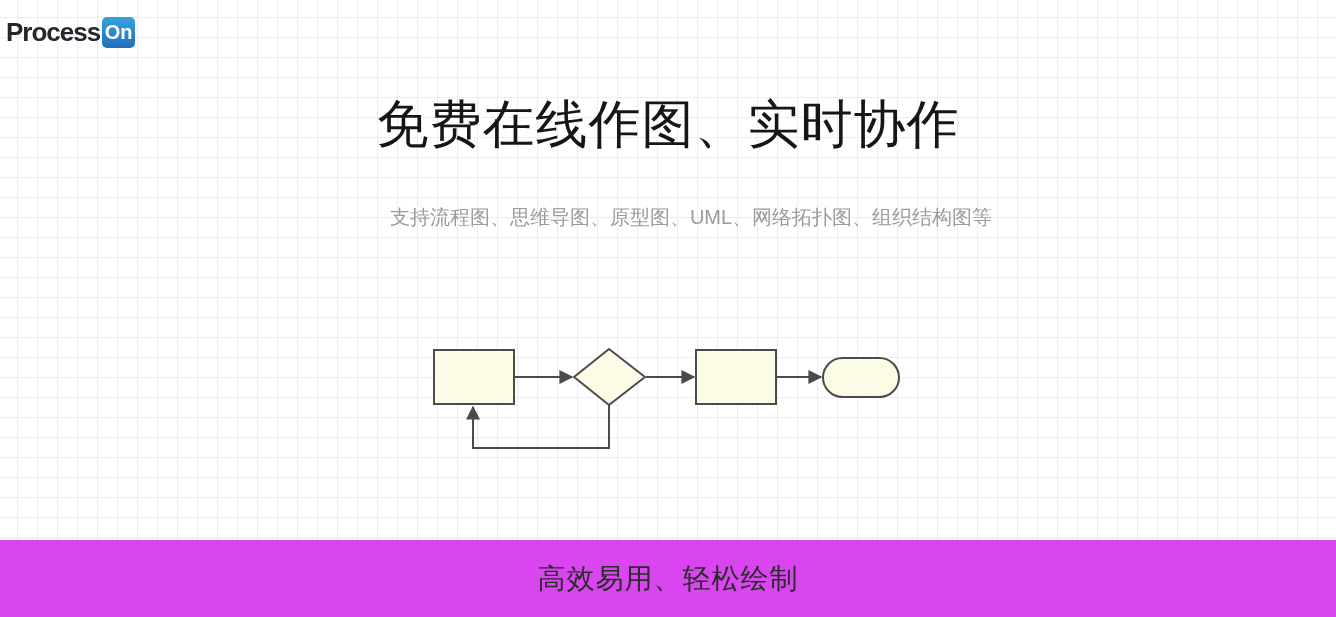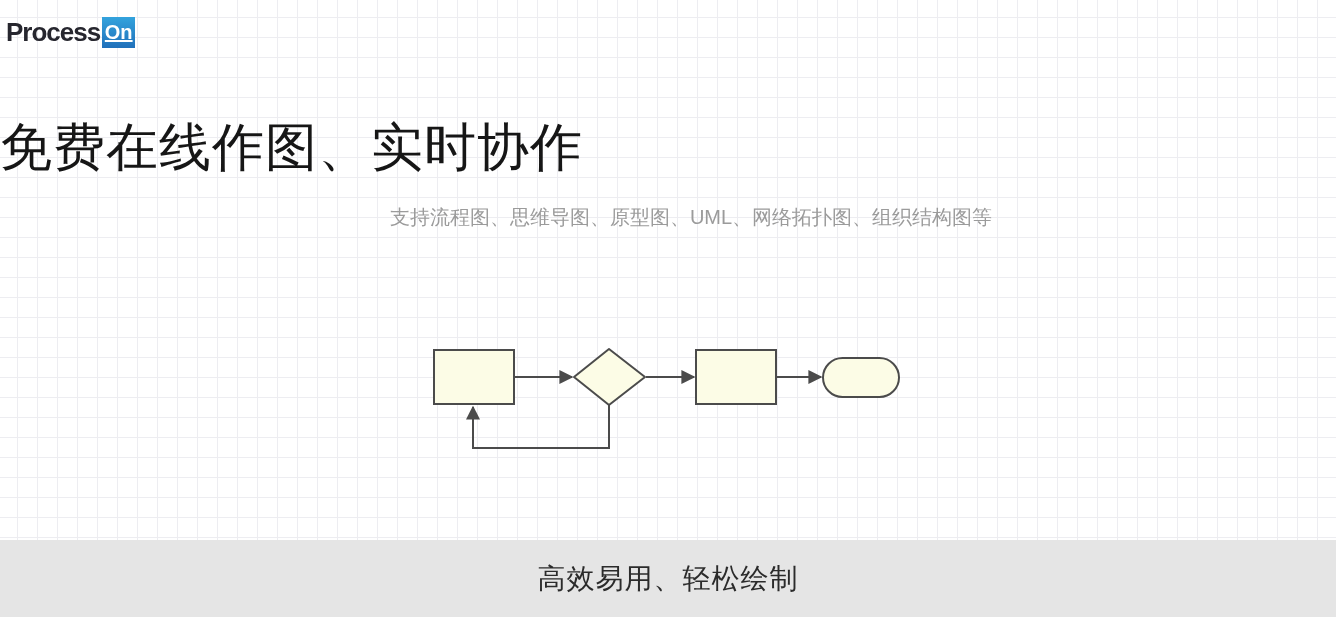--- a/index.html
+++ b/index.html
@@ -37,29 +37,28 @@
   .logo { display: flex; align-items: center; margin-top: -3px; cursor: pointer; }
   .logo-text {
     font-size: 26px;
     font-weight: bold;
     color: #26262e;
     letter-spacing: -1px;
   }
   .logo-badge {
     width: 33px; height: 31px;
     margin-left: 2px;
-    border-radius: 0;
+    border-radius: 5px;
     background: linear-gradient(#33a3dd, #2070ba);
     color: #ffffff;
     font-size: 20px;
     font-weight: bold;
     display: flex;
     align-items: center;
     justify-content: center;
-    text-decoration: underline;
   }
   .nav { display: flex; align-items: center; }
   .nav a {
     display: block;
     font-size: 14px;
     color: #555555;
     text-decoration: none;
     margin-left: 38px;
     white-space: nowrap;
     cursor: pointer;
@@ -75,22 +74,23 @@
     font-family: inherit;
     cursor: pointer;
     display: flex;
     align-items: center;
     justify-content: center;
   }
 
   
   .hero-title {
     position: absolute;
-    left: 0; top: 113px;
+    left: 0; top: 90px;
     width: 1336px;
+    text-align: center;
     font-size: 52px;
     font-weight: 500;
     color: #161616;
     letter-spacing: 1px;
   }
   .hero-subtitle {
     position: absolute;
     left: 0; top: 204px;
     width: 1336px;
     text-align: center;
@@ -104,21 +104,21 @@
     position: absolute;
     left: 420px; top: 330px;
     width: 500px; height: 130px;
   }
 
   
   .footer {
     position: absolute;
     left: 0; top: 540px;
     width: 1336px; height: 77px;
-    background: #e5e5e5;
+    background: #d946ef;
     display: flex;
     align-items: center;
     justify-content: center;
   }
   .footer-title {
     font-size: 28px;
     color: #2b2b2b;
     letter-spacing: 1px;
   }
 </style>

